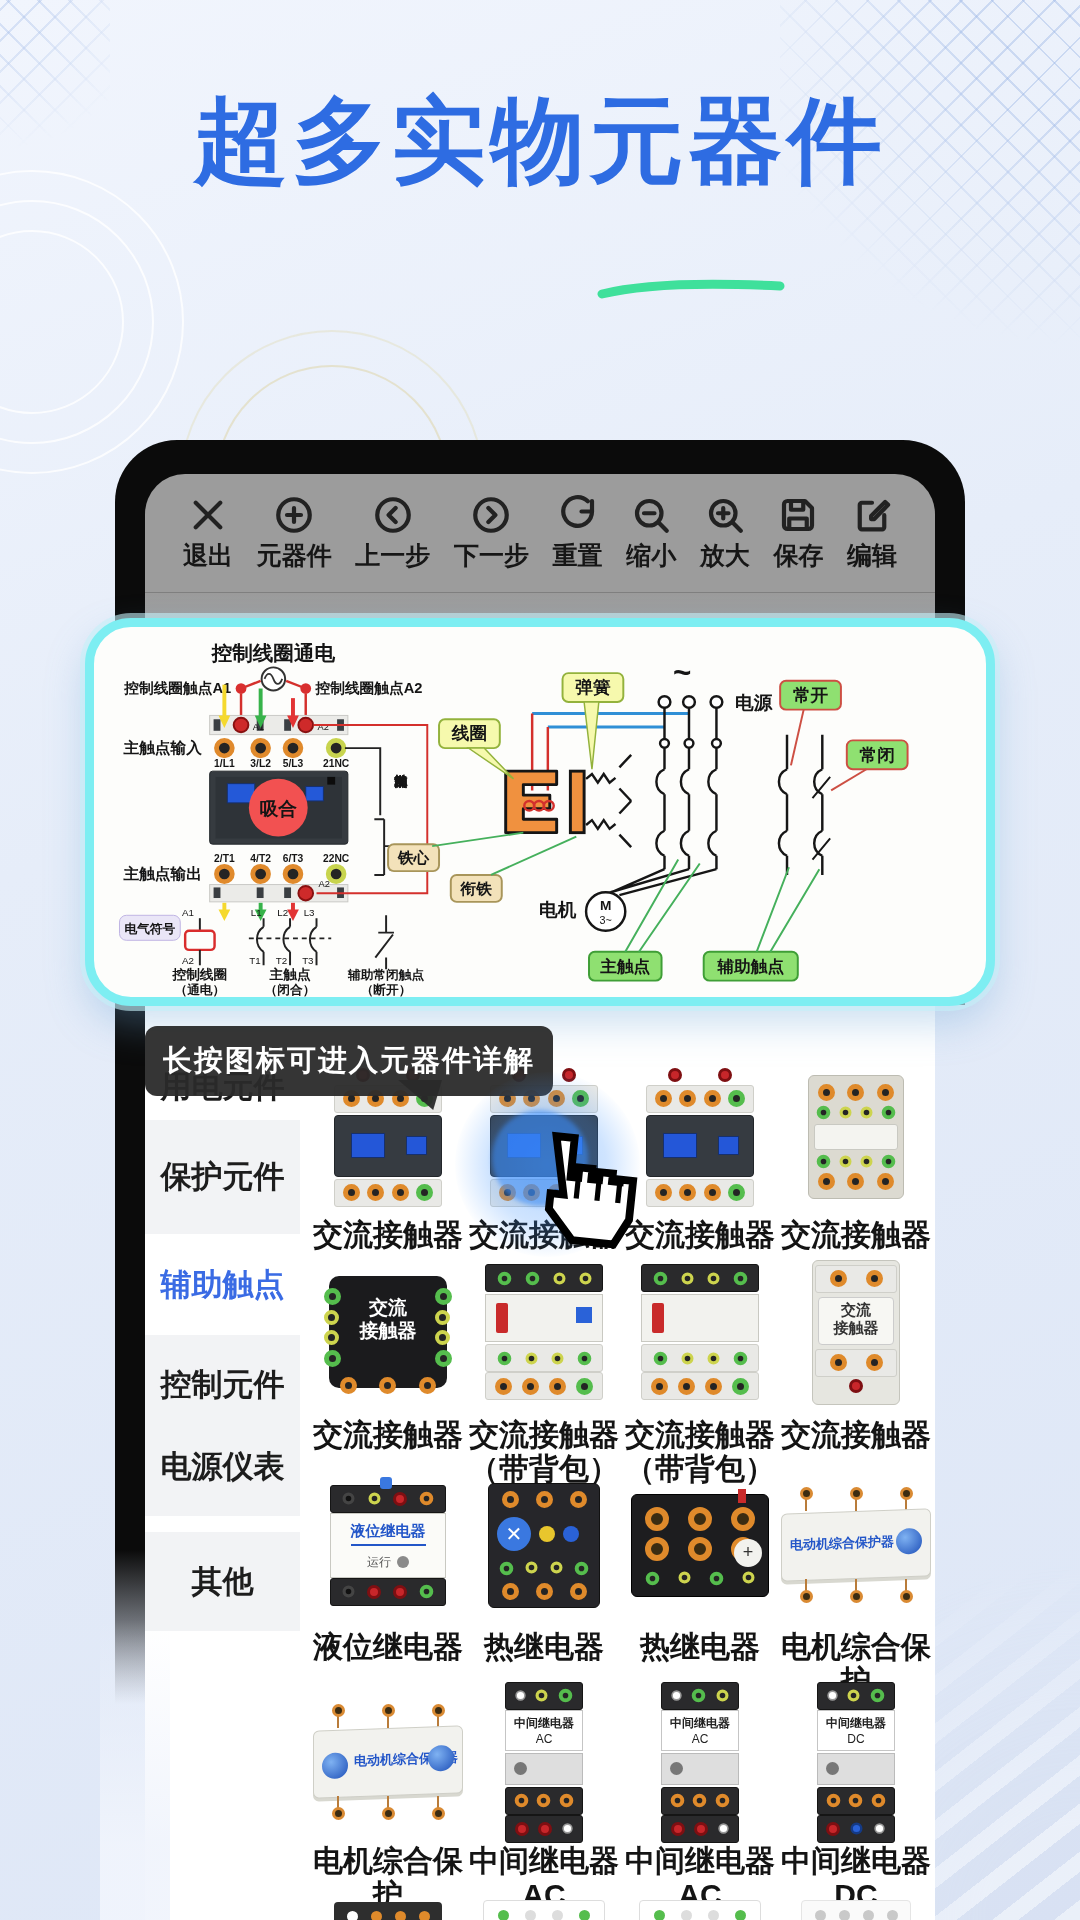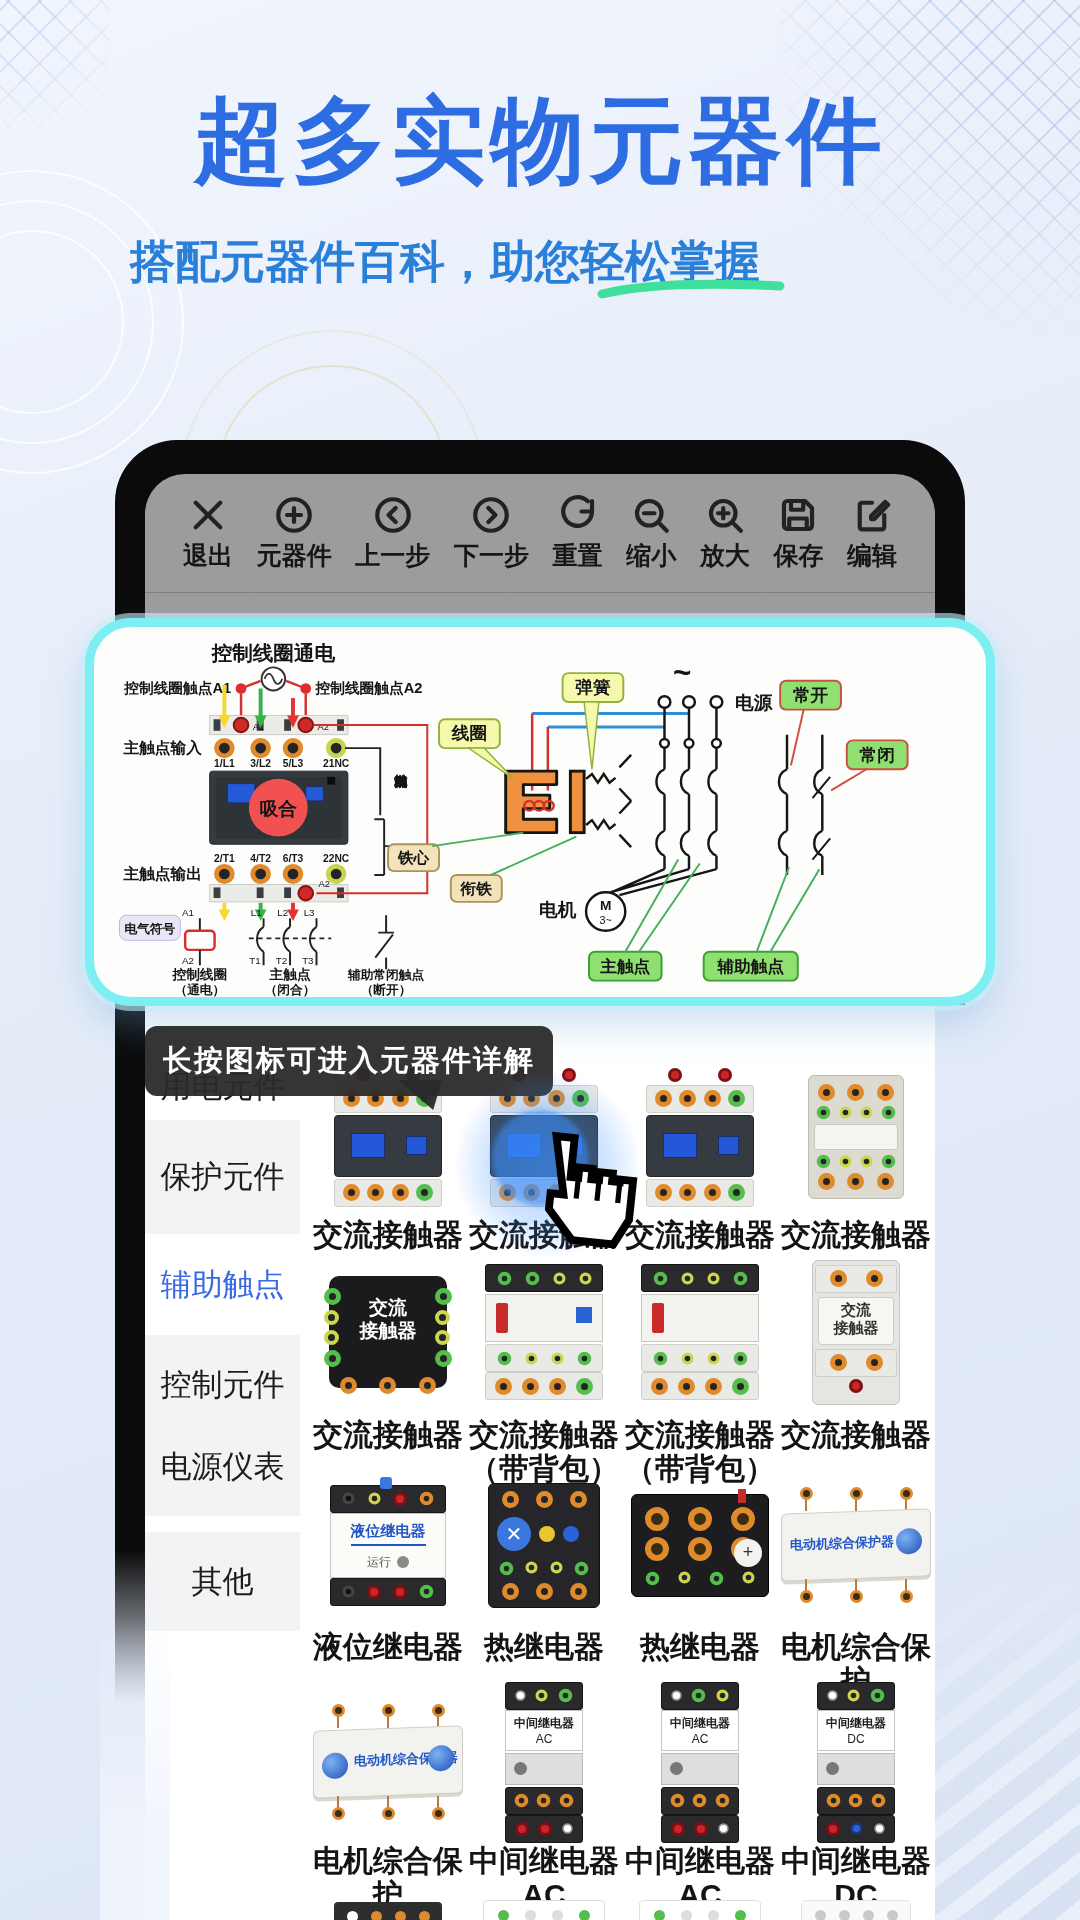--- a/index.html
+++ b/index.html
@@ -58,21 +58,21 @@
   .vtext{writing-mode:vertical-rl;text-orientation:upright;}
   
   .tooltip{position:absolute;left:145px;top:1026px;z-index:40;background:rgba(42,42,42,.95);
            color:#fff;font-size:29px;font-weight:700;padding:15px 18px;border-radius:12px;
            letter-spacing:2px;}
   .tooltip-tail{position:absolute;left:398px;top:1080px;width:44px;height:30px;z-index:39;
            background:rgba(42,42,42,.95);clip-path:polygon(0 0,100% 0,80% 100%);}
   
   .sidebar{position:absolute;left:0;top:0;width:155px;}
   .sb-item{position:absolute;left:0;width:155px;display:flex;align-items:center;justify-content:center;
-           font-size:31px;font-weight:400;color:#1d1d1d;cursor:pointer;background:#f2f3f5;}
+           font-size:31px;font-weight:700;color:#1d1d1d;cursor:pointer;background:#f2f3f5;}
   .sb-0{top:50px;height:66px;background:#fff;}
   .sb-1{top:116px;height:114px;}
   .sb-2{top:230px;height:101px;background:#fff;color:#3a6be4;}
   .sb-3{top:331px;height:99px;}
   .sb-4{top:414px;height:98px;}
   .sb-5{top:528px;height:99px;}
   
   .grid{position:absolute;left:165px;top:0;width:624px;}
   .g-row{position:absolute;left:0;width:624px;display:flex;}
   .g-cell{width:156px;display:flex;flex-direction:column;align-items:center;justify-content:flex-end;cursor:pointer;}
@@ -188,21 +188,20 @@
   <div class="pat pat-tr"></div>
   <div class="pat pat-tl"></div>
   <div class="ring r1"></div>
   <div class="ring r2"></div>
   <div class="ring r3"></div>
   <div class="arc a1"></div>
   <div class="arc a2"></div>
   <div class="rays-br"></div>
 
   <div class="title">超多实物元器件</div>
-  <div class="subtitle">搭配元器件百科，助您轻松掌握</div>
   <svg class="swoosh" viewBox="0 0 190 26">
     <path d="M6 18 Q 62 4 184 10" stroke="#3fe09b" stroke-width="9" fill="none" stroke-linecap="round"></path>
   </svg>
 
   <div class="phone-top">
     <div class="screen-top">
       <div class="toolbar">
         <div class="tb-item">
           <svg viewBox="0 0 24 24">
               <path d="M5 5 L19 19 M19 5 L5 19"></path>

